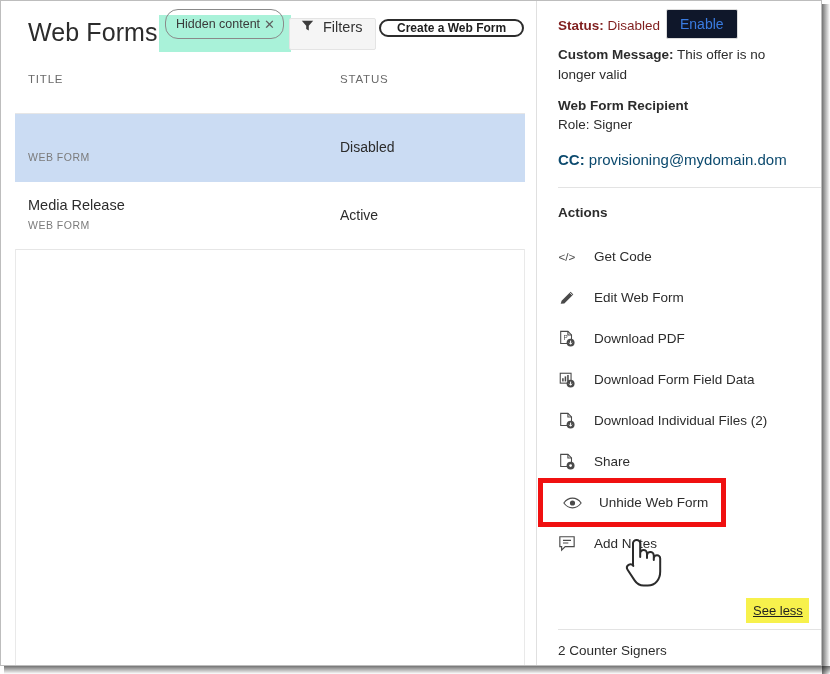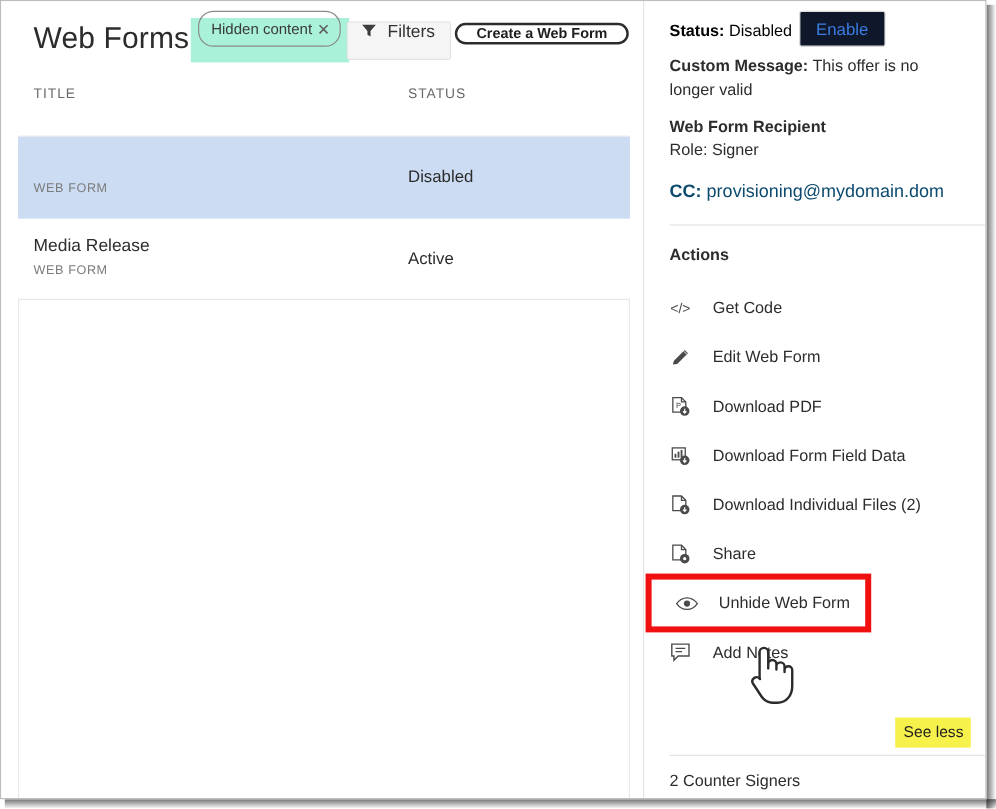--- a/index.html
+++ b/index.html
@@ -196,21 +196,21 @@
     background: #ffffff;
   }
   #detail-top {
     position: absolute;
     left: 0; top: 0;
     width: 286px;
   }
   .kv {
     position: absolute;
     font-size: 13.5px;
-    color: #000000;
+    color: #7f1d1d;
     line-height: 19px;
   }
   .kv b { font-weight: bold; }
   #status-row { left: 21px; top: 15px; white-space: nowrap; }
   #enable-button {
     position: absolute;
     left: 129px; top: 8px;
     height: 30px;
     padding: 0 13px;
     background: #0f172a;
@@ -303,20 +303,21 @@
   #see-less-wrap {
     position: absolute;
     left: 209px; top: 597px;
     background: #f7f14c;
     padding: 3px 6px 4px 7px;
   }
   #see-less {
     font-size: 13px;
     color: #1f1f1f;
     cursor: pointer;
+    text-decoration: underline;
   }
   #bottom-sep {
     position: absolute;
     left: 21px; top: 628px;
     width: 265px; height: 1px;
     background: #e3e3e3;
   }
   #counter-signers {
     position: absolute;
     left: 21px; top: 642px;

